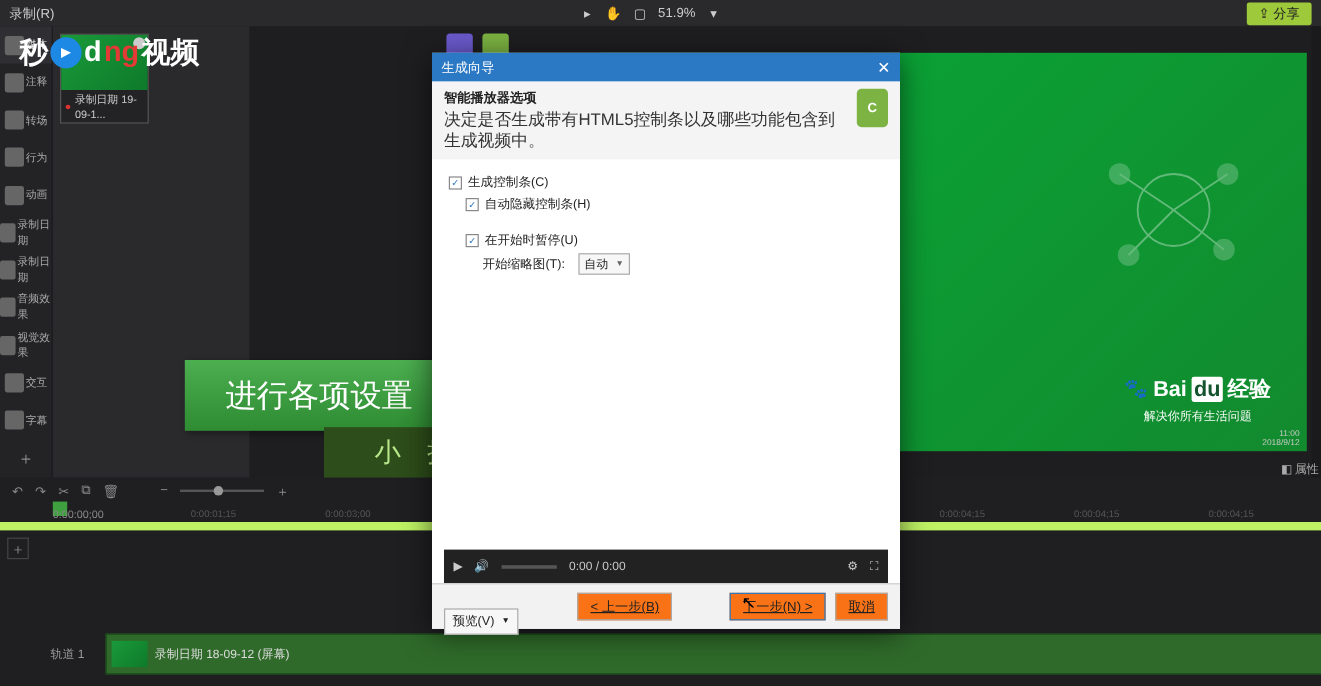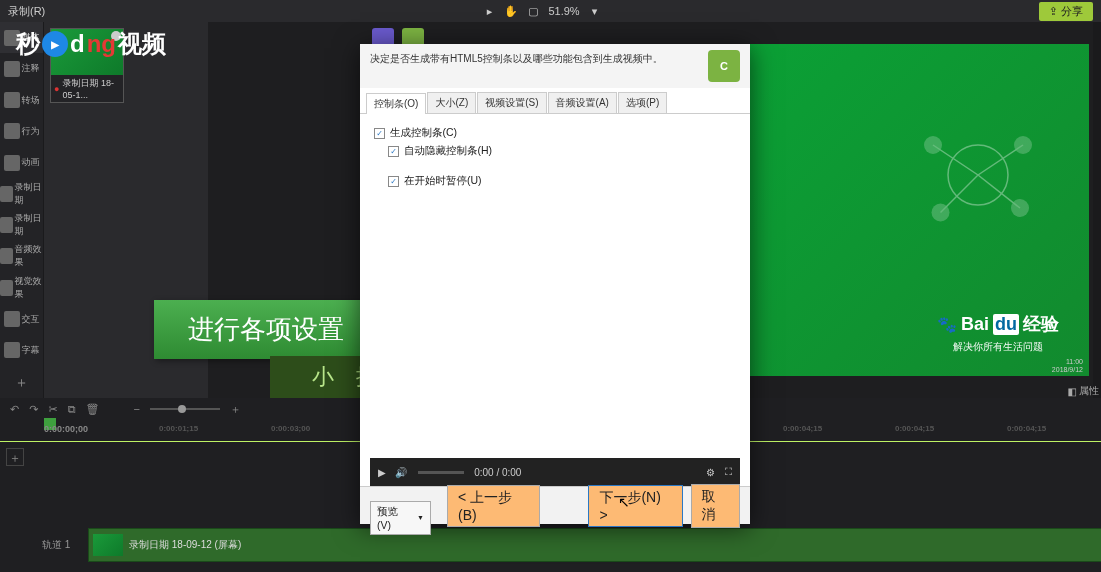--- a/index.html
+++ b/index.html
@@ -52,61 +52,61 @@
 
 .prop-toggle { position: absolute; right: 2px; top: 384px; font-size: 10px; color: #aaa; display: flex; align-items: center; gap: 2px; }
 
 
 .timeline { position: absolute; left: 0; right: 0; top: 398px; bottom: 0; background: #1f1f22; }
 .tl-toolbar { height: 22px; display: flex; align-items: center; gap: 10px; padding: 0 10px; color: #888; font-size: 11px; }
 .tl-toolbar .spacer { flex: 1; }
 .tl-toolbar .ico { cursor: pointer; }
 .slider-line { width: 70px; height: 2px; background: #555; position: relative; }
 .slider-line .knob { position: absolute; left: 40%; top: -3px; width: 8px; height: 8px; background: #999; border-radius: 50%; }
-.tl-ruler { height: 22px; display: flex; align-items: center; position: relative; border-bottom: 1px solid #bef264; font-weight: bold; }
+.tl-ruler { height: 22px; display: flex; align-items: center; position: relative; border-bottom: 7px solid #bef264; }
 .tl-ruler .playhead { position: absolute; left: 44px; top: -2px; width: 12px; height: 12px; background: #3ea03e; }
 .tl-ruler .time0 { position: absolute; left: 44px; top: 4px; font-size: 9px; color: #888; }
 .tl-ruler .tick { position: absolute; top: 4px; font-size: 8px; color: #555; margin-left: 19px; }
 .tl-body { display: flex; }
 .tl-left { width: 44px; }
 .tl-left .addtrack { width: 18px; height: 18px; margin: 6px; color: #888; text-align: center; line-height: 18px; border: 1px solid #444; font-size: 12px; }
 .tl-track-area { flex: 1; position: relative; height: 120px; }
 .tl-track-label { position: absolute; left: -2px; bottom: 10px; font-size: 10px; color: #999; margin-top: 20px; }
 .clip { position: absolute; left: 44px; bottom: 0; height: 34px; width: 1040px; background: #2f6a2a; border: 1px solid #1a4a1a; display: flex; align-items: center; gap: 6px; padding-left: 4px; }
 .clip-thumb { width: 30px; height: 22px; background: linear-gradient(135deg,#1a9a3a,#0e7a2a); }
 .clip-label { font-size: 10px; color: #ddd; }
 
 
 .dialog-shadow { position: absolute; left: 360px; top: 44px; width: 390px; height: 480px; background: #fff; z-index: 70; box-shadow: 0 4px 24px rgba(0,0,0,.6); display: flex; flex-direction: column; }
 .dlg-titlebar { height: 24px; background: #2b78c4; color: #fff; display: flex; align-items: center; padding: 0 8px; font-size: 11px; }
 .dlg-titlebar .x { margin-left: auto; cursor: pointer; font-size: 13px; }
 .dlg-header { padding: 6px 10px; display: flex; gap: 10px; background: #f4f4f4; }
 .dlg-header .txt .t { font-size: 11px; font-weight: bold; color: #222; }
-.dlg-header .txt .d { font-size: 10px; color: #333; margin-top: 2px; }
+.dlg-header .txt .d { font-size: 14px; color: #333; margin-top: 2px; }
 .dlg-logo { margin-left: auto; width: 32px; height: 32px; background: #7cb342; border-radius: 4px; display: flex; align-items: center; justify-content: center; color: #fff; font-weight: bold; }
 .dlg-tabs { display: flex; padding: 4px 6px 0; border-bottom: 1px solid #ccc; background: #fff; font-size: 10px; }
 .dlg-tab { padding: 3px 7px; border: 1px solid #ccc; border-bottom: none; margin-right: 1px; background: #f0f0f0; color: #333; cursor: pointer; }
 .dlg-tab.active { background: #fff; position: relative; top: 1px; }
 .dlg-body { flex: 1; background: #fff; padding: 8px 14px; color: #222; font-size: 10.5px; }
 .chk-line { display: flex; align-items: center; gap: 5px; margin: 4px 0; }
 .chk-line.indent1 { margin-left: 14px; }
 .chk-line.indent2 { margin-left: 28px; }
 .chk-box { width: 11px; height: 11px; border: 1px solid #888; display: inline-flex; align-items: center; justify-content: center; font-size: 8px; background: #fff; color: #2b78c4; }
 .combo { margin-left: 6px; border: 1px solid #aaa; padding: 1px 4px; font-size: 10px; display: inline-flex; align-items: center; gap: 6px; background: #f7f7f7; }
 .combo .arr { font-size: 7px; color: #666; }
 
 
 .vid-bar { margin: 14px 10px 0; height: 28px; background: #222; display: flex; align-items: center; gap: 10px; padding: 0 8px; color: #ccc; font-size: 10px; }
 .vid-bar .play { cursor: pointer; }
 .vid-bar .prog { flex: 0 0 46px; height: 3px; background: #555; }
 .vid-bar .spacer { flex: 1; }
 
 
 .dlg-footer { height: 38px; border-top: 1px solid #ccc; background: #f2f2f2; display: flex; align-items: center; padding: 0 10px; gap: 8px; }
-.dlg-btn { border: 1px solid #aaa; background: #fdba74; padding: 3px 10px; font-size: 14px; color: #222; cursor: pointer; }
+.dlg-btn { border: 1px solid #aaa; background: #f97316; padding: 3px 10px; font-size: 11px; color: #222; cursor: pointer; text-decoration: underline; }
 .dlg-btn.primary { border-color: #2b78c4; margin-left: 40px; }
 .dlg-combo-btn { border: 1px solid #aaa; background: #f7f7f7; padding: 3px 6px; font-size: 10.5px; color: #222; display: flex; align-items: center; gap: 6px; margin-top: 24px; }
 .dlg-footer .spacer { flex: 1; }
 .mouse-cursor { position: absolute; left: 618px; top: 494px; z-index: 80; font-size: 14px; color: #000; pointer-events: none; }
 
 
 .task-icons { position: absolute; left: 372px; top: 28px; z-index: 65; display: flex; gap: 8px; }
 .task-icons .ti { width: 22px; height: 22px; background: #3a3; border-radius: 3px; }
 
 </style>
@@ -180,21 +180,21 @@
     <div class="plus-btn">＋</div>
   </div>
 
   <div class="mediabin">
     <div class="thumb-card">
       <div class="thumb-img">
           <div class="thumb-corner"></div>
         </div>
       <div class="thumb-label">
           <span class="dot">●</span>
-          <span>录制日期 18-05-1...</span>
+          <span>录制日期 19-09-1...</span>
         </div>
     </div>
   </div>
 
   <div class="canvas-area">
     <div class="canvas-preview">
       <div class="bulb-deco">
         <svg viewBox="0 0 100 100">
             <circle cx="50" cy="50" r="20" fill="none" stroke="#fff" stroke-width="1"></circle>
             <circle cx="20" cy="30" r="6" fill="#fff" opacity=".6"></circle>
@@ -204,21 +204,21 @@
             <line x1="50" y1="50" x2="20" y2="30" stroke="#fff"></line>
             <line x1="50" y1="50" x2="80" y2="30" stroke="#fff"></line>
             <line x1="50" y1="50" x2="25" y2="75" stroke="#fff"></line>
             <line x1="50" y1="50" x2="78" y2="72" stroke="#fff"></line>
           </svg>
       </div>
       <div class="baidu-brand">
         <div class="title">
           <span class="paw">🐾</span>
           <span>Bai</span>
-            <span style="background:#fff;color:#0369a1;padding:0 2px;border-radius:2px;">du</span>
+            <span style="background:#fff;color:#14532d;padding:0 2px;border-radius:2px;">du</span>
             <span>经验</span>
         </div>
         <div class="sub">解决你所有生活问题</div>
       </div>
       <div class="taskbar-mini">
         <div>11:00</div>
         <div>2018/9/12</div>
       </div>
     </div>
     <div class="canvas-right-strip"></div>
@@ -237,46 +237,51 @@
 <div class="anno-line"></div>
 
 <div class="prop-toggle">◧ <span>属性</span></div>
 
 <div class="task-icons">
   <div class="ti" style="background:#6a5acd"></div>
   <div class="ti" style="background:#7cb342"></div>
 </div>
 
 <div class="dialog-shadow">
+  <div class="dlg-titlebar">
+    <span>生成向导</span>
+    <span class="x">✕</span>
+  </div>
   <div class="dlg-header">
     <div class="txt">
+      <div class="t">智能播放器选项</div>
       <div class="d">决定是否生成带有HTML5控制条以及哪些功能包含到生成视频中。</div>
     </div>
     <div class="dlg-logo">C</div>
-  </div>
-  <div class="dlg-tabs">
-    <div class="dlg-tab active">控制条(O)</div>
-    <div class="dlg-tab">大小(Z)</div>
-    <div class="dlg-tab">视频设置(S)</div>
-    <div class="dlg-tab">音频设置(A)</div>
-    <div class="dlg-tab">选项(P)</div>
   </div>
   <div class="dlg-body">
     <div class="chk-line">
       <span class="chk-box">✓</span>
       <span>生成控制条(C)</span>
     </div>
     <div class="chk-line indent1">
       <span class="chk-box">✓</span>
       <span>自动隐藏控制条(H)</span>
     </div>
     <div style="height:8px"></div>
     <div class="chk-line indent1">
       <span class="chk-box">✓</span>
       <span>在开始时暂停(U)</span>
+    </div>
+    <div class="chk-line indent2">
+      <span>开始缩略图(T):</span>
+      <span class="combo">
+        <span>自动</span>
+        <span class="arr">▼</span>
+      </span>
     </div>
 
     <div style="flex:1"></div>
   </div>
 
   <div class="vid-bar">
     <span class="play">▶</span>
     <span>🔊</span>
     <div class="prog"></div>
     <span>0:00 / 0:00</span>

